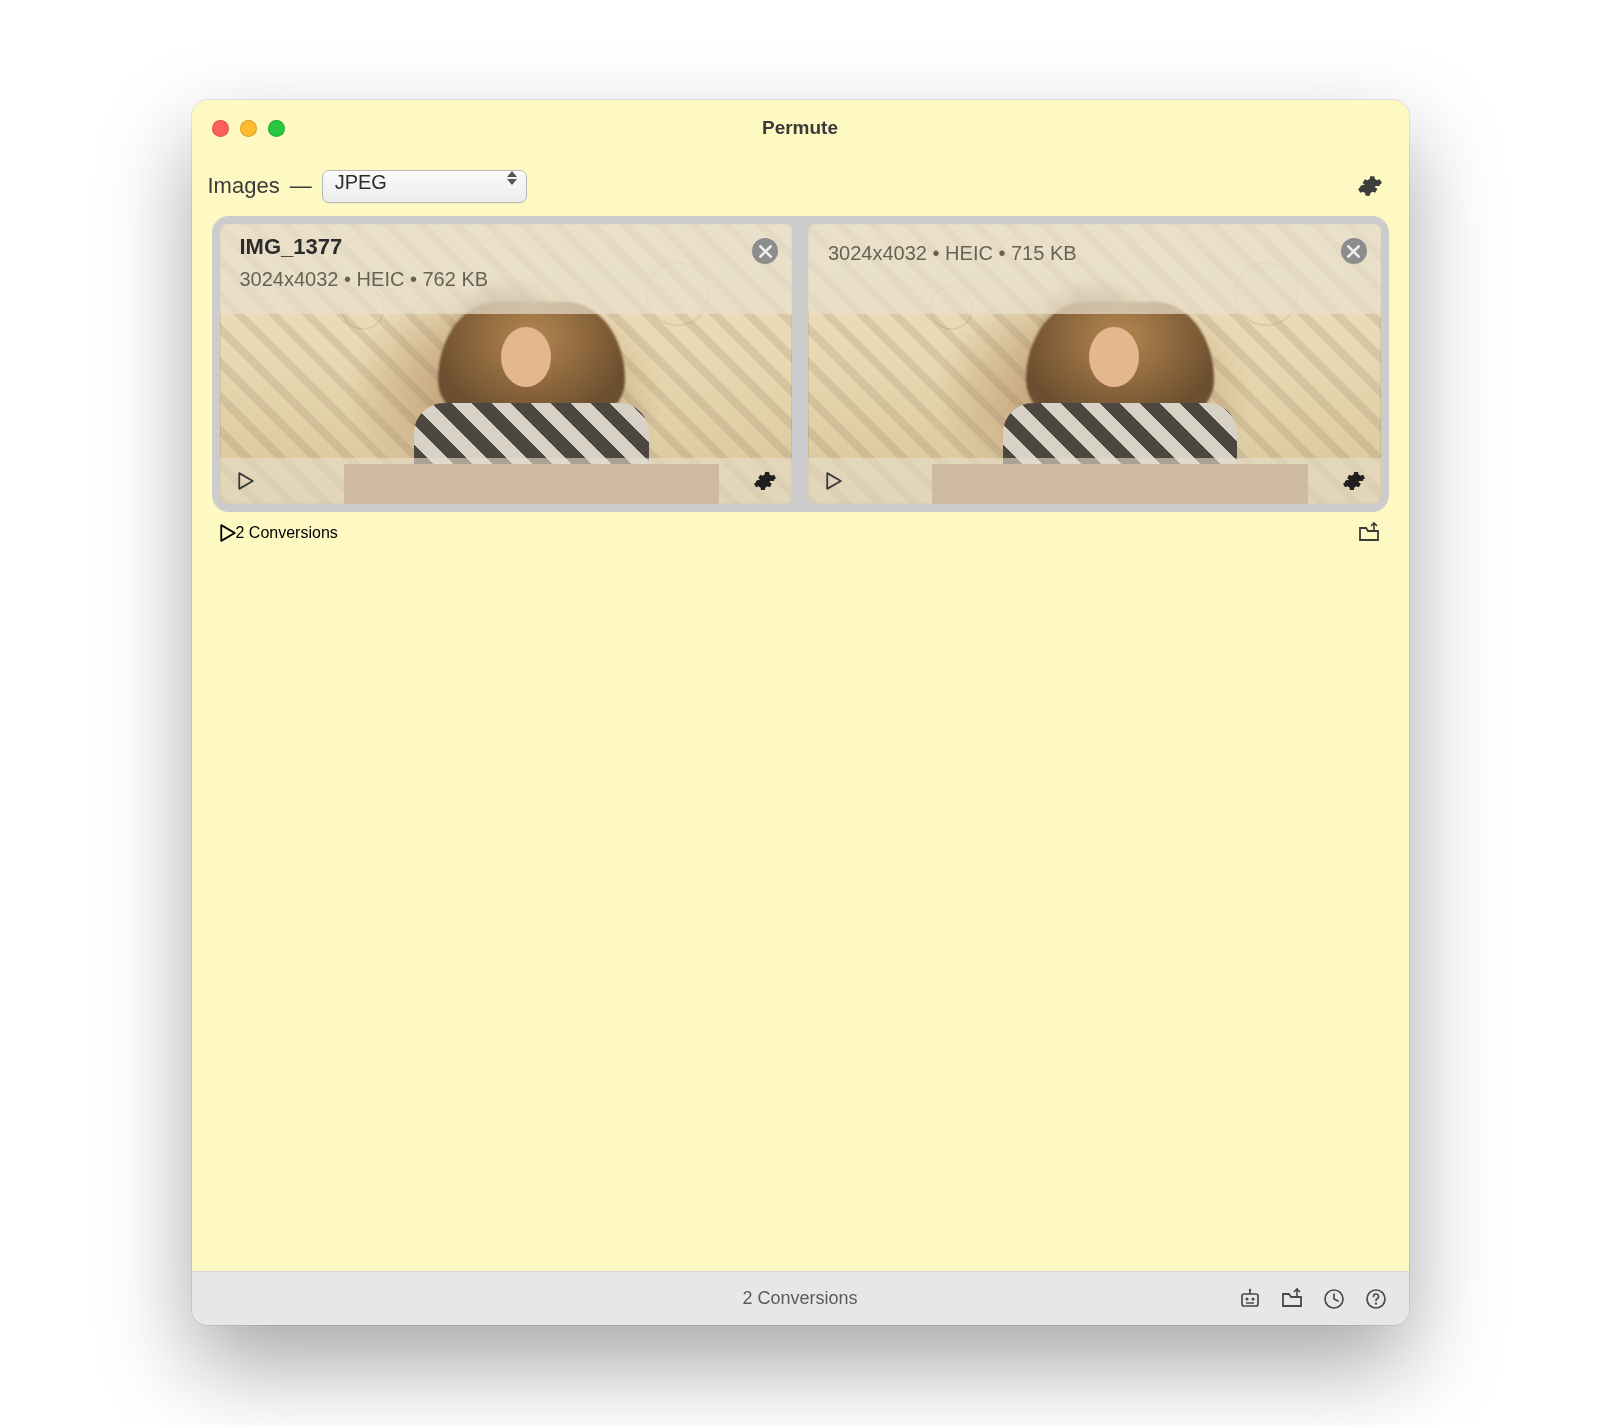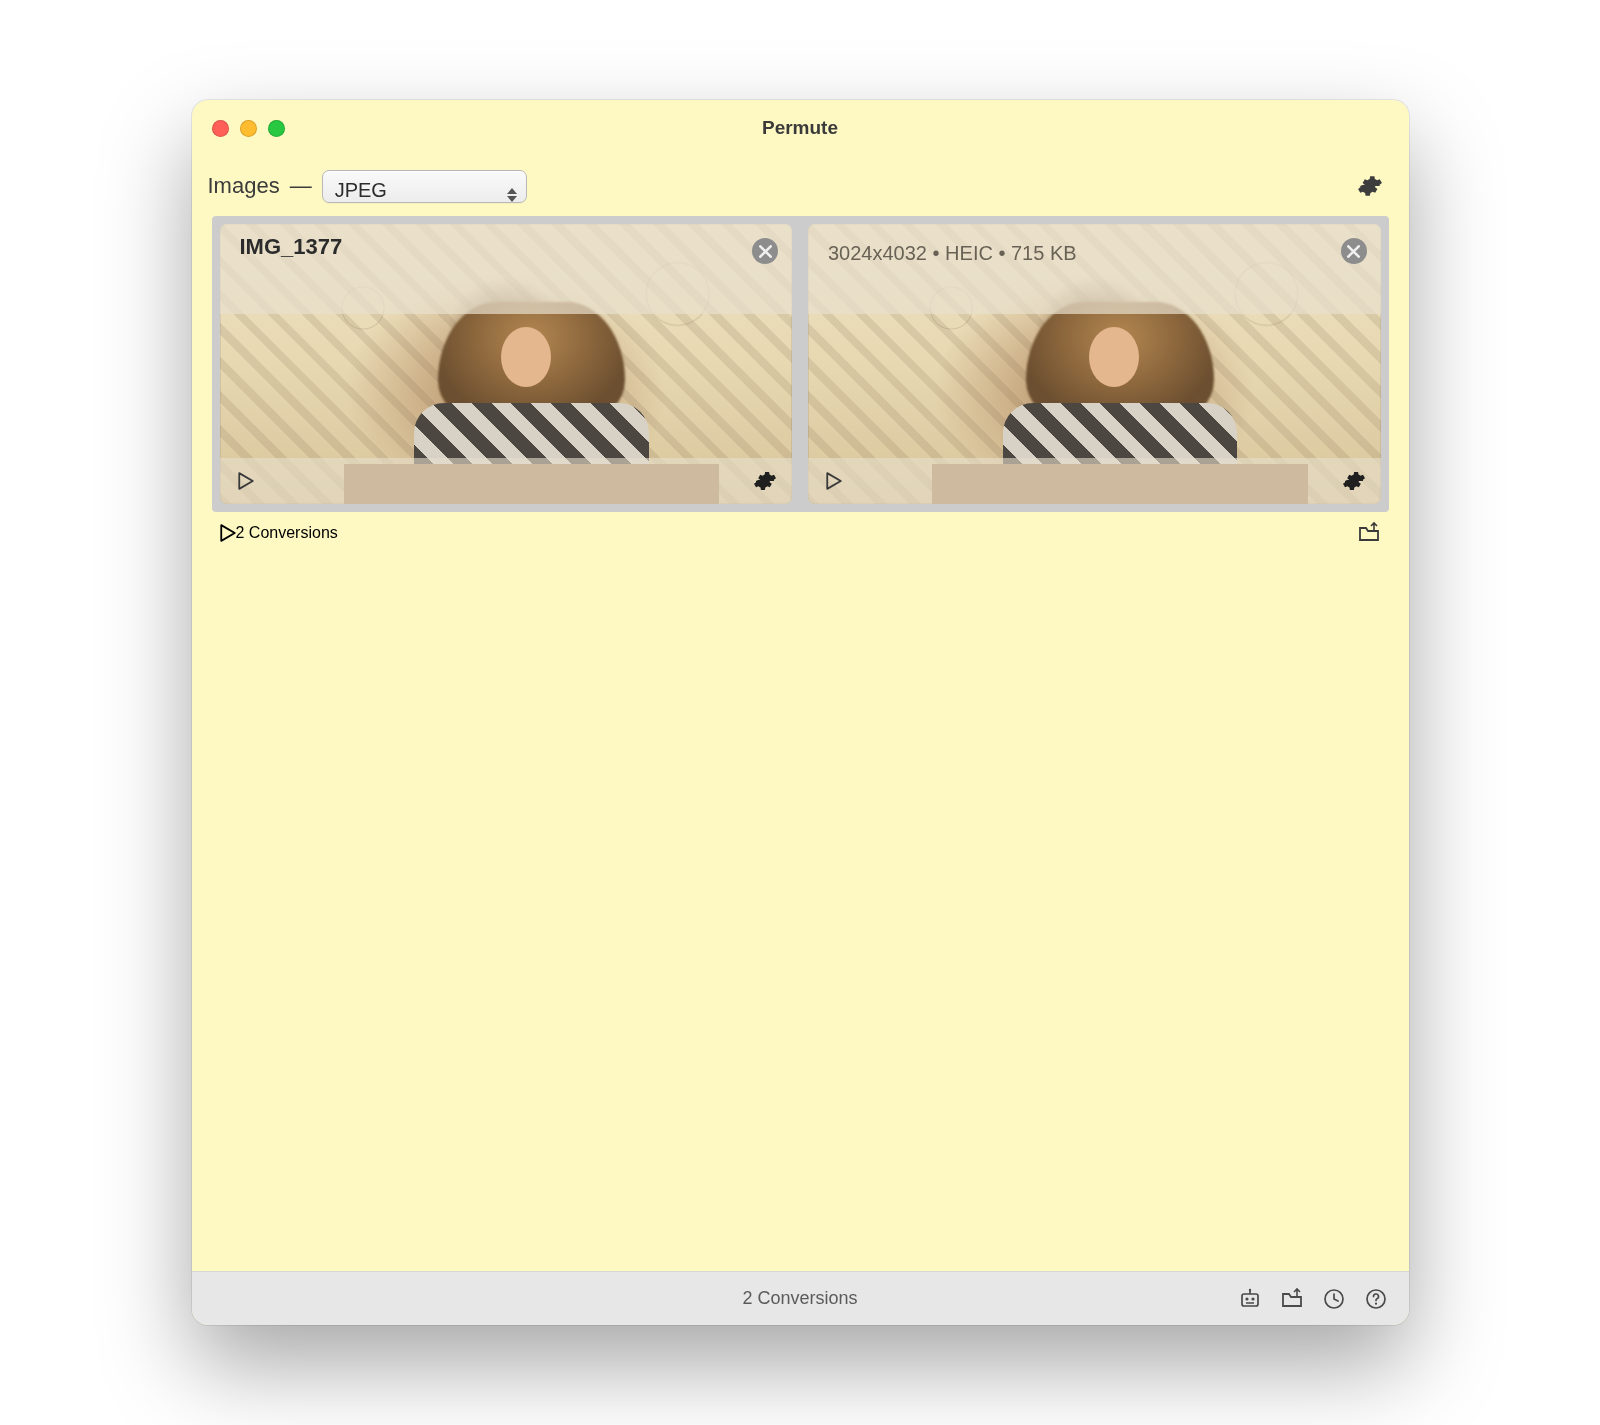--- a/index.html
+++ b/index.html
@@ -72,21 +72,21 @@
     margin: 0 10px;
   }
   .format-select {
     position:relative;
     width: 205px;
     height: 33px;
     background: linear-gradient(#fafafa,#ececec);
     border: 1px solid #b8b8b8;
     border-radius: 7px;
     display:flex;
-    align-items:flex-end;
+    align-items:flex-start;
     padding: 0 26px 0 12px;
     font-size: 20px;
     color:#2c2c2c;
     box-shadow: inset 0 1px 0 rgba(255,255,255,0.6), 0 1px 0 rgba(0,0,0,0.03);
     cursor:pointer;
   }
   .format-select .stepper {
     position:absolute;
     right:8px;
     width: 12px;
@@ -102,21 +102,21 @@
   .gear-btn {
     width:30px; height:30px;
     display:flex; align-items:center; justify-content:center;
     color:#3d3d3d;
     cursor:pointer;
   }
 
   
   .group {
     margin: 0 20px;
-    border-radius: 4px;
+    border-radius: 17px;
     background: #cccccc;
     padding: 8px;
     display:flex;
     flex-direction:column;
   }
   .cards {
     display:flex;
     gap: 16px;
   }
   .card {
@@ -318,20 +318,21 @@
         <div class="imgbg"></div>
         <div class="wall-lines"></div>
         <div class="person">
           <div class="hair"></div>
             <div class="face"></div>
             <div class="shirt"></div>
             <div class="desk"></div>
         </div>
         <div class="card-header">
           <div class="card-title">IMG_1377</div>
+          <div class="card-meta">3024x4032 • HEIC • 762 KB</div>
         </div>
         <div class="card-close">
           <svg viewBox="0 0 10 10">
               <path d="M1 1 L9 9 M9 1 L1 9" stroke="currentColor" stroke-width="2" stroke-linecap="round"></path>
             </svg>
         </div>
         <div class="card-footer">
           <div class="play-btn">
             <svg viewBox="0 0 14 16" width="16" height="18">
                 <path d="M1 1 L13 8 L1 15 Z" fill="none" stroke="currentColor" stroke-width="1.6" stroke-linejoin="round"></path>

